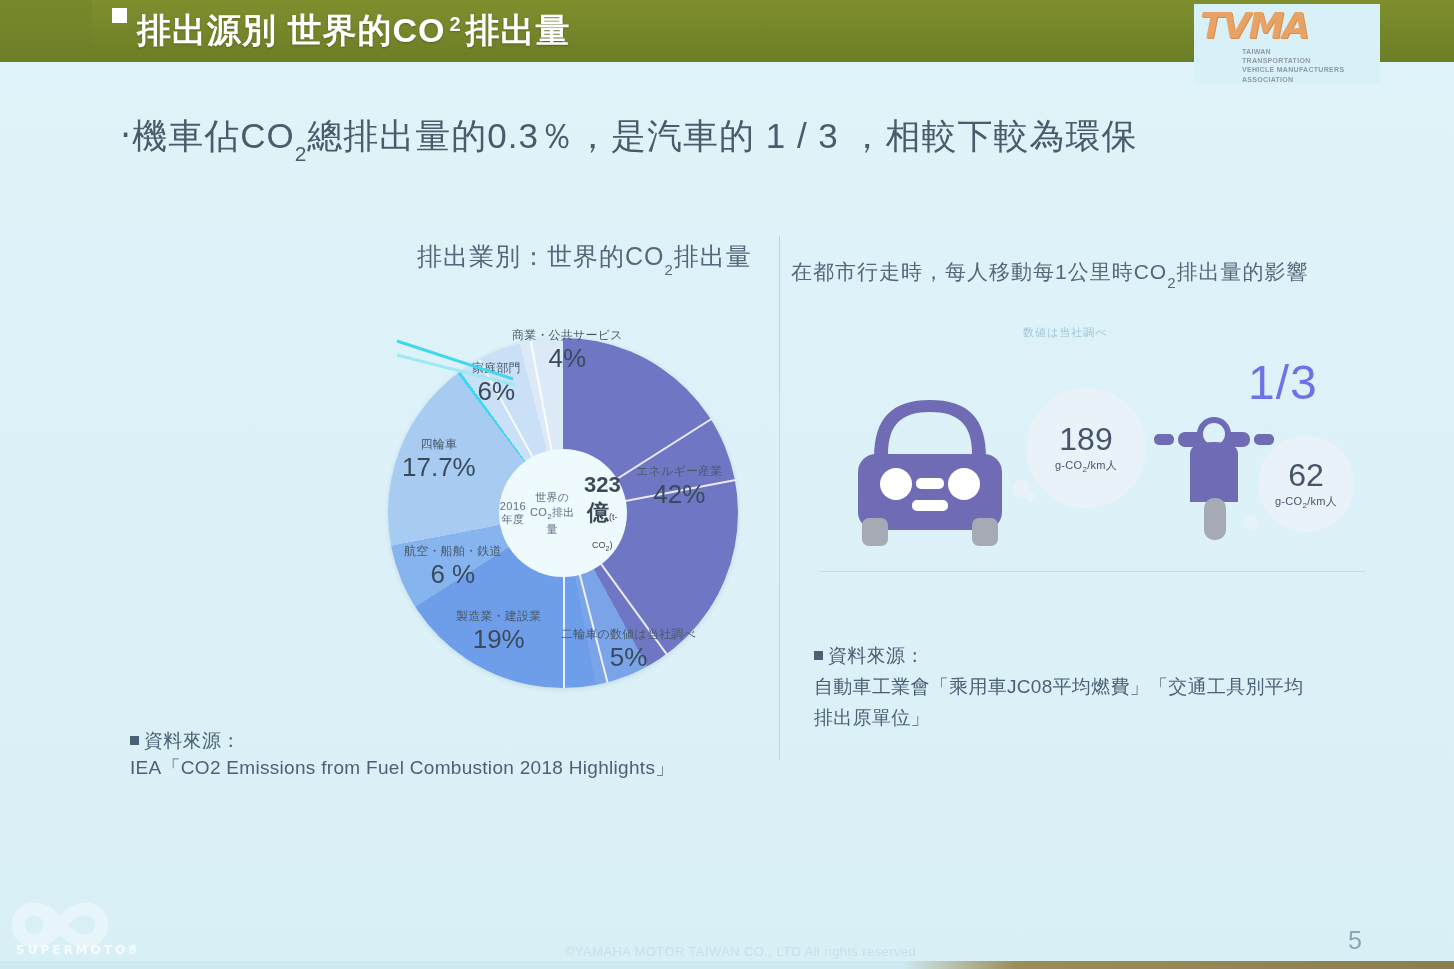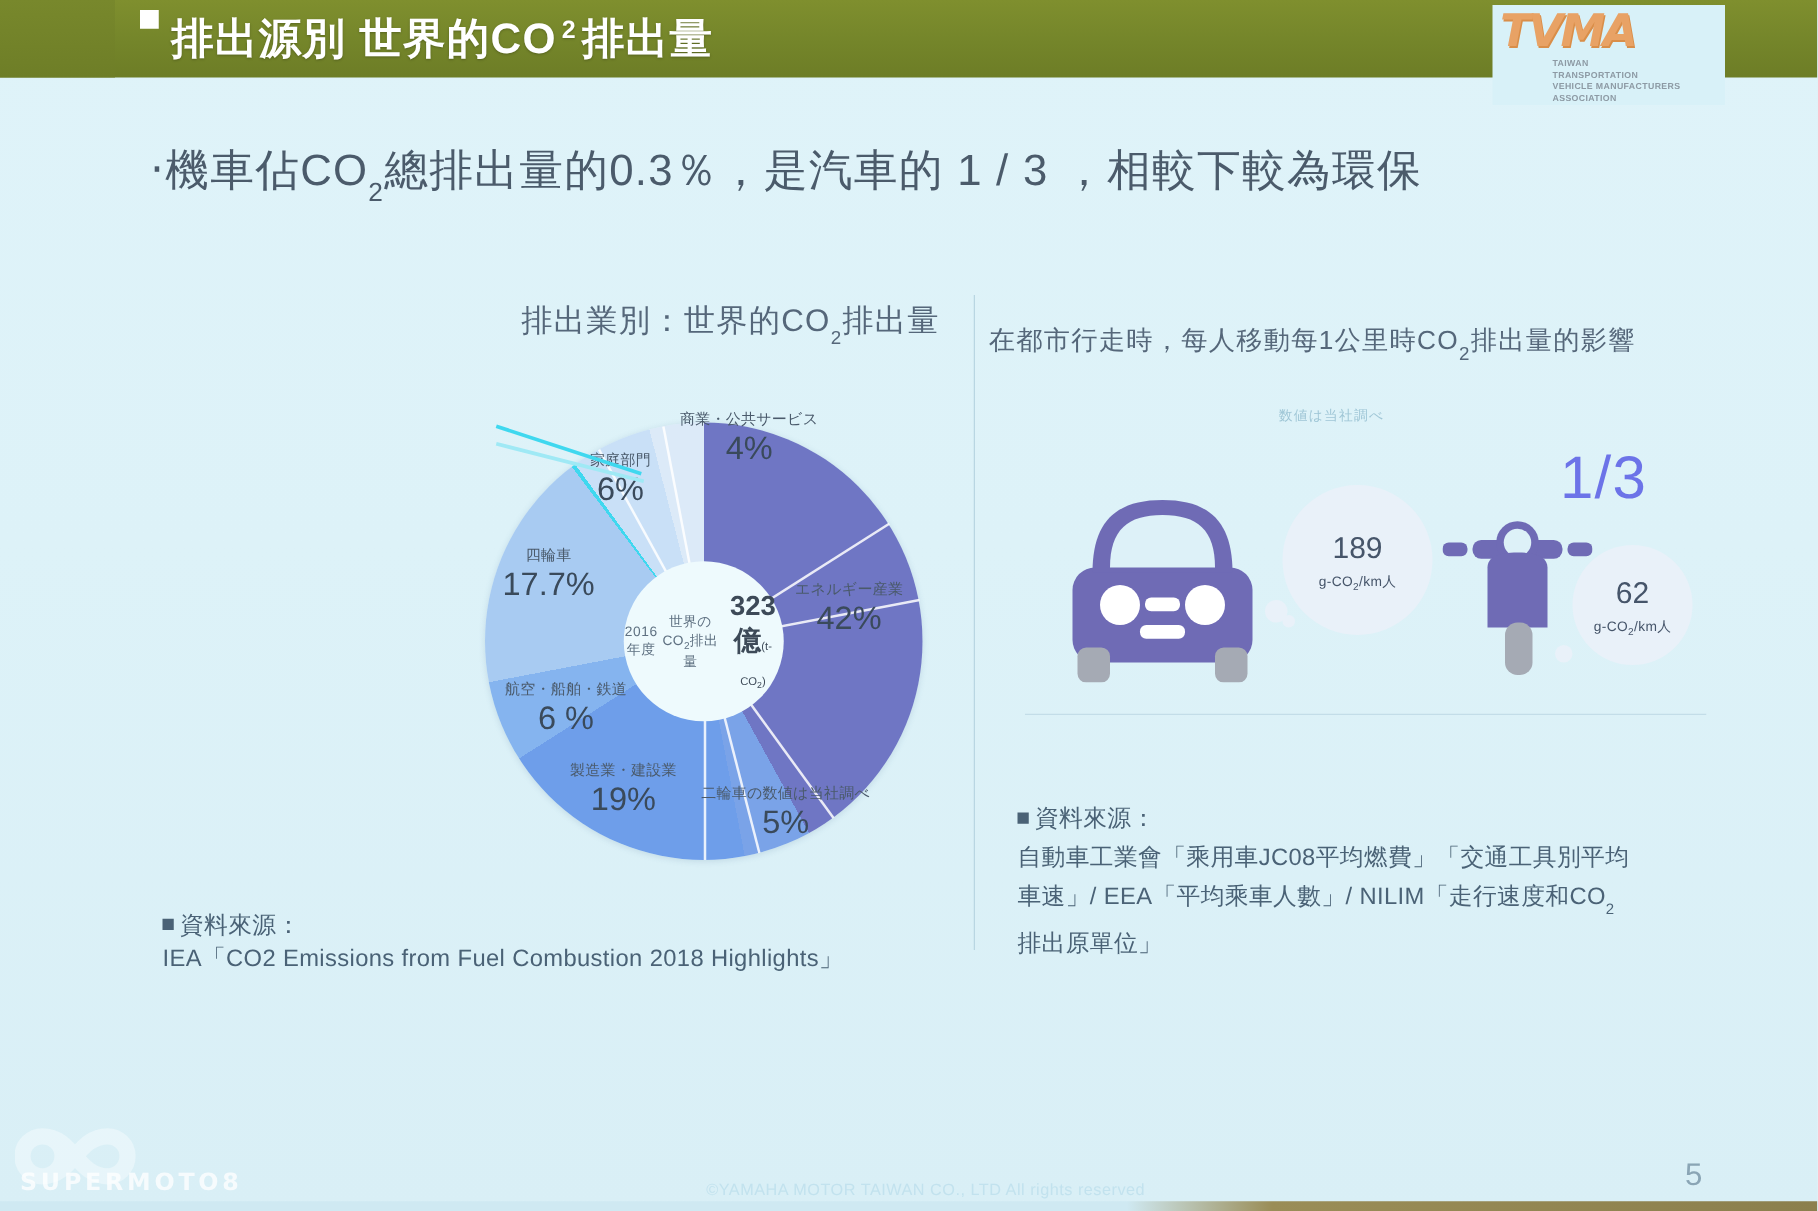--- a/index.html
+++ b/index.html
@@ -97,31 +97,31 @@
   .src sub{font-size:12px;position:relative;top:3px;}
   #src-left{left:130px;top:727px;}
   #src-right{left:814px;top:640px;width:560px;line-height:31px;}
 
   
   .veh-area{position:absolute;left:840px;top:330px;width:540px;height:250px;}
   .small-note{position:absolute;left:1023px;top:325px;font-size:11px;color:#9fc6d6;letter-spacing:1px;}
   .ratio{position:absolute;left:1248px;top:355px;font-size:48px;color:#6c73e8;letter-spacing:1px;}
   .bubble{position:absolute;border-radius:50%;background:#e9f1f9;
     display:flex;flex-direction:column;align-items:center;justify-content:center;}
-  .bubble .bv{font-size:24px;color:#46556a;line-height:34px;}
+  .bubble .bv{font-size:32px;color:#46556a;line-height:34px;}
   .bubble .bu{font-size:11px;color:#46556a;letter-spacing:.3px;margin-top:2px;}
   .bubble .bu sub{font-size:8px;}
   .dot{position:absolute;border-radius:50%;background:#e9f1f9;}
   .hr-line{position:absolute;left:820px;top:571px;width:545px;height:1px;background:#c3dde8;}
   .copyright{position:absolute;left:565px;bottom:10px;font-size:13px;color:#c2e2ee;letter-spacing:.4px;}
   .pagenum{position:absolute;right:92px;bottom:14px;font-size:25px;color:#8aa5b5;}
   .bottom-strip{position:absolute;left:0;bottom:0;width:1454px;height:8px;
     background:linear-gradient(90deg,#cfe9f2 0%,#cfe9f2 62%,#9a8d57 70%,#8b7f4d 100%);}
   .watermark{position:absolute;left:12px;bottom:8px;width:170px;height:78px;opacity:.45;}
-  .wm-text{position:absolute;left:16px;bottom:12px;font-size:19px;font-weight:bold;
+  .wm-text{position:absolute;left:16px;bottom:12px;font-size:12px;font-weight:bold;
     letter-spacing:3px;color:rgba(255,255,255,.75);font-family:"DejaVu Sans",sans-serif;text-align:right;}
 </style>
 </head>
 <body>
 
 <div class="slide">
 
   <div class="header-bar">
     <div class="edge-l"></div>
   </div>
@@ -185,21 +185,21 @@
       <span class="pv">6 %</span>
     </div>
     <div class="slice-label" style="left:14px;top:98px;">
       <span class="nm">四輪車</span>
       <span class="pv">17.7%</span>
     </div>
     <div class="slice-label" style="left:84px;top:22px;">
       <span class="nm">家庭部門</span>
       <span class="pv">6%</span>
     </div>
-    <div class="slice-label" style="left:156px;top:-11px;">
+    <div class="slice-label" style="left:124px;top:-11px;">
       <span class="nm">商業・公共サービス</span>
       <span class="pv">4%</span>
     </div>
   </div>
 
   <svg class="leader" viewBox="0 0 135 60">
     <path d="M2,8 L118,46" stroke="#3fd8ef" stroke-width="3" fill="none"></path>
     <path d="M2,22 L120,52" stroke="#9fe9f5" stroke-width="3" fill="none"></path>
   </svg>
 
@@ -248,21 +248,20 @@
       <path d="M36,44 C36,36 44,32 60,32 C76,32 84,36 84,44 L84,92 L36,92 Z" fill="#6f6bb5"></path>
       <rect x="50" y="88" width="22" height="42" rx="10" fill="#a5aab4"></rect>
     </svg>
   </div>
 
   <div class="hr-line"></div>
 
   <div class="src" id="src-right">
     <div><span class="sq"></span><span>資料來源：</span></div>
     <div>自動車工業會「乘用車JC08平均燃費」「交通工具別平均</div>
-    <div><span>車速」/ EEA「平均乘車人數」/ NILIM「走行速度和CO</span><sub>2</sub></div>
     <div>排出原單位」</div>
   </div>
 
   <svg class="watermark" viewBox="0 0 170 78">
     <path d="M22,26 a16,16 0 1,0 0,32 a16,16 0 1,0 0,-32 M22,26 C46,26 50,58 74,58 a16,16 0 1,0 0,-32 C50,26 46,58 22,58" fill="none" stroke="rgba(255,255,255,.8)" stroke-width="13"></path>
   </svg>
   <div class="wm-text">SUPERMOTO8</div>
 
   <div class="copyright">©YAMAHA MOTOR TAIWAN CO., LTD All rights reserved</div>
   <div class="pagenum">5</div>

